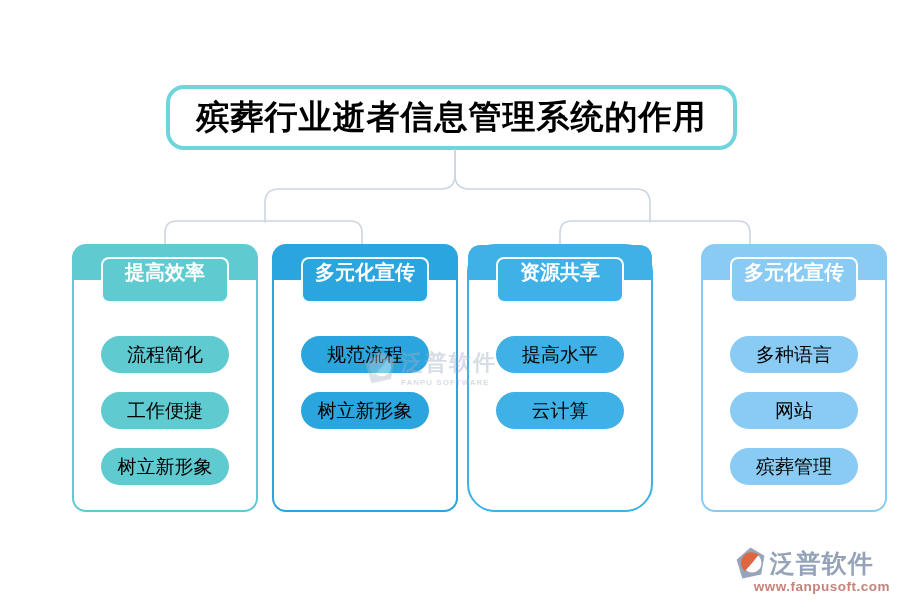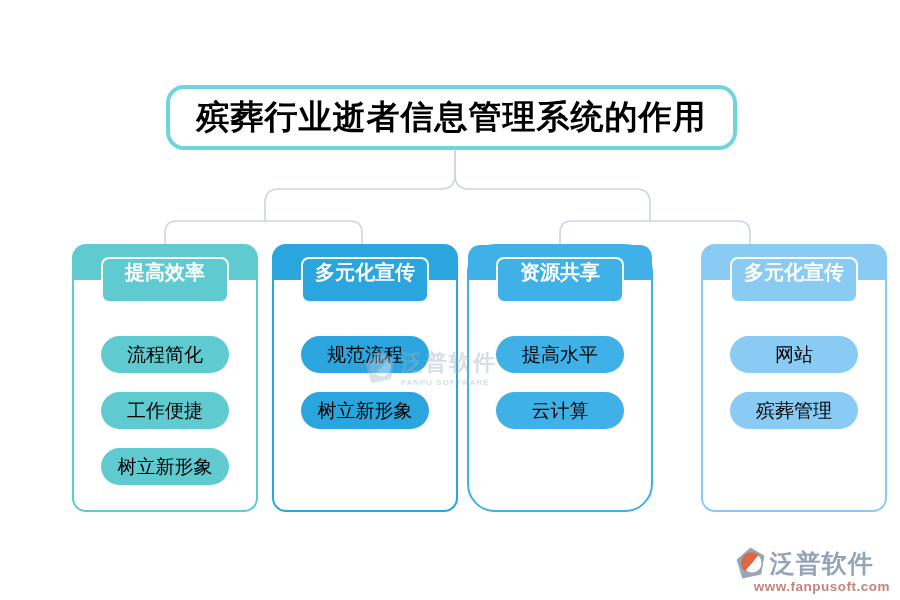--- a/index.html
+++ b/index.html
@@ -107,20 +107,21 @@
       <div class="pill">云计算</div>
     </div>
   </div>
 
   <div class="card" style="left: 701px; font-family: Liberation Serif, serif; --c: #89cbf2;">
     <div class="band"></div>
     <div class="card-header">
       <span>多元化宣传</span>
     </div>
     <div class="pills">
+      <div class="pill">多种语言</div>
       <div class="pill">网站</div>
       <div class="pill">殡葬管理</div>
     </div>
   </div>
 
   <div class="watermark">
     <svg width="34" height="38" viewBox="0 0 40 44">
       <path d="M20 3 L37 13 L33 36 L10 41 L3 18 Z" fill="#aab7c9"></path>
       <circle cx="22" cy="22" r="11" fill="#ffffff"></circle>
       <path d="M30 12 A13 13 0 0 0 13 32 L22 22 Z" fill="#c3ced9"></path>

